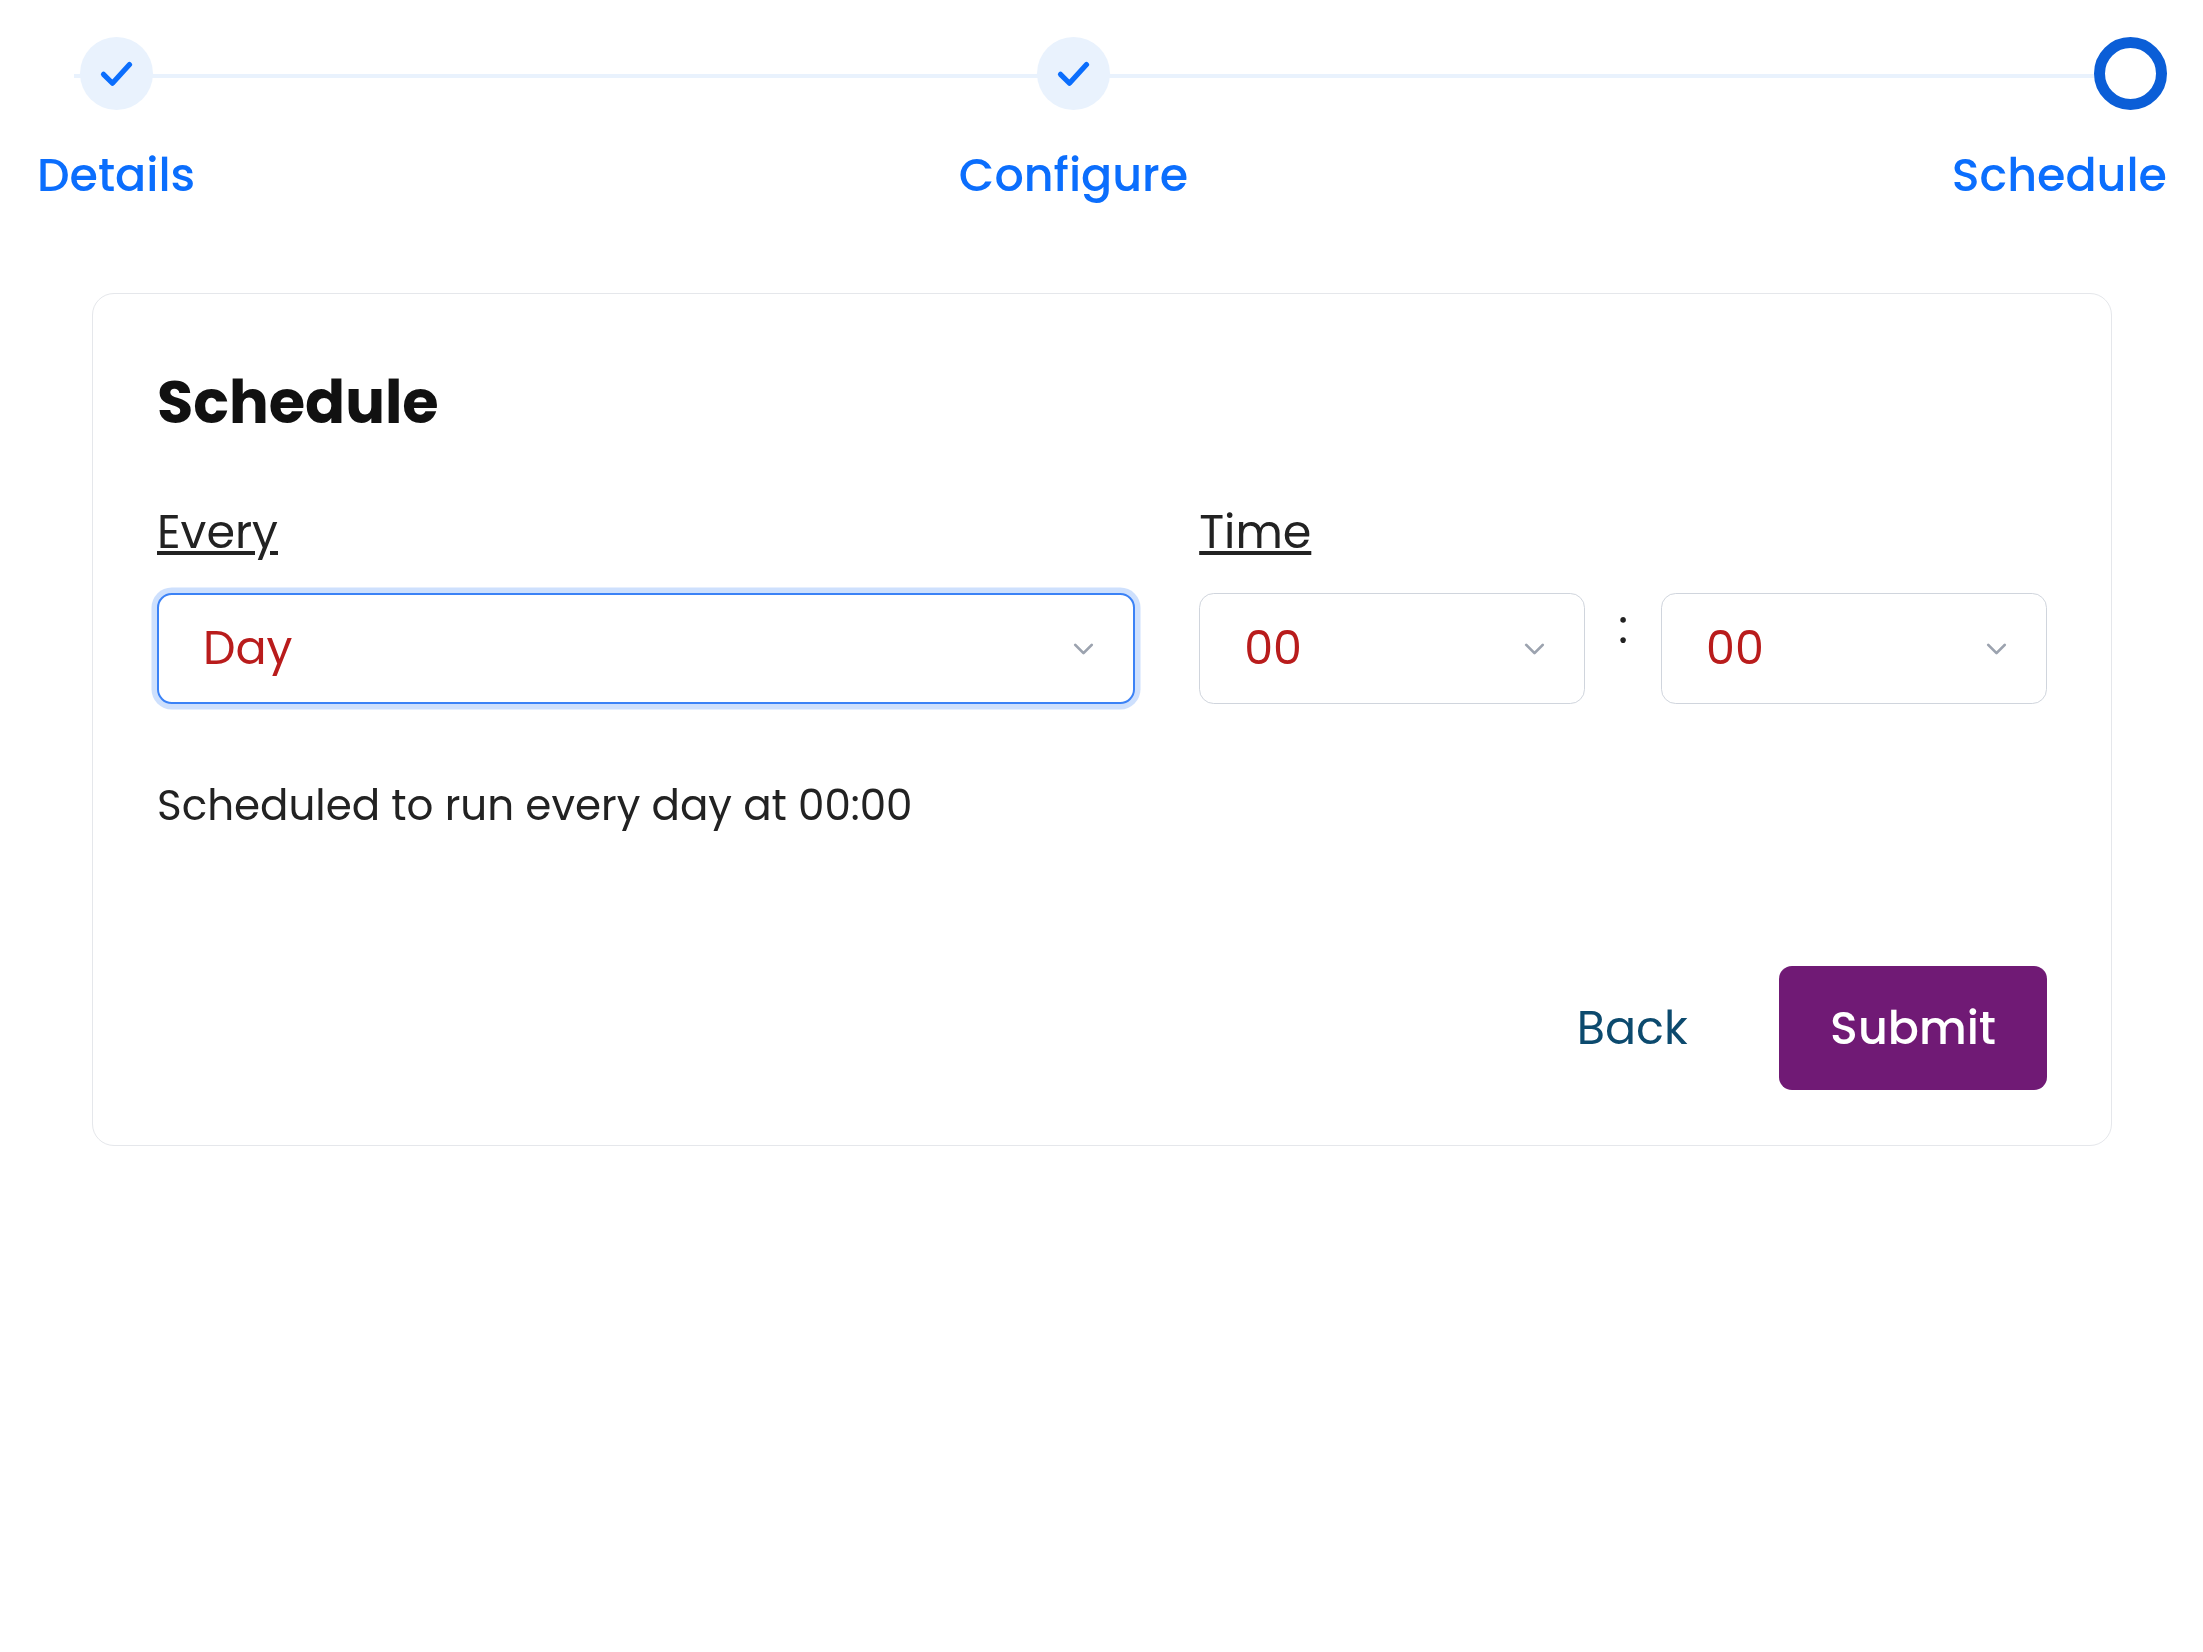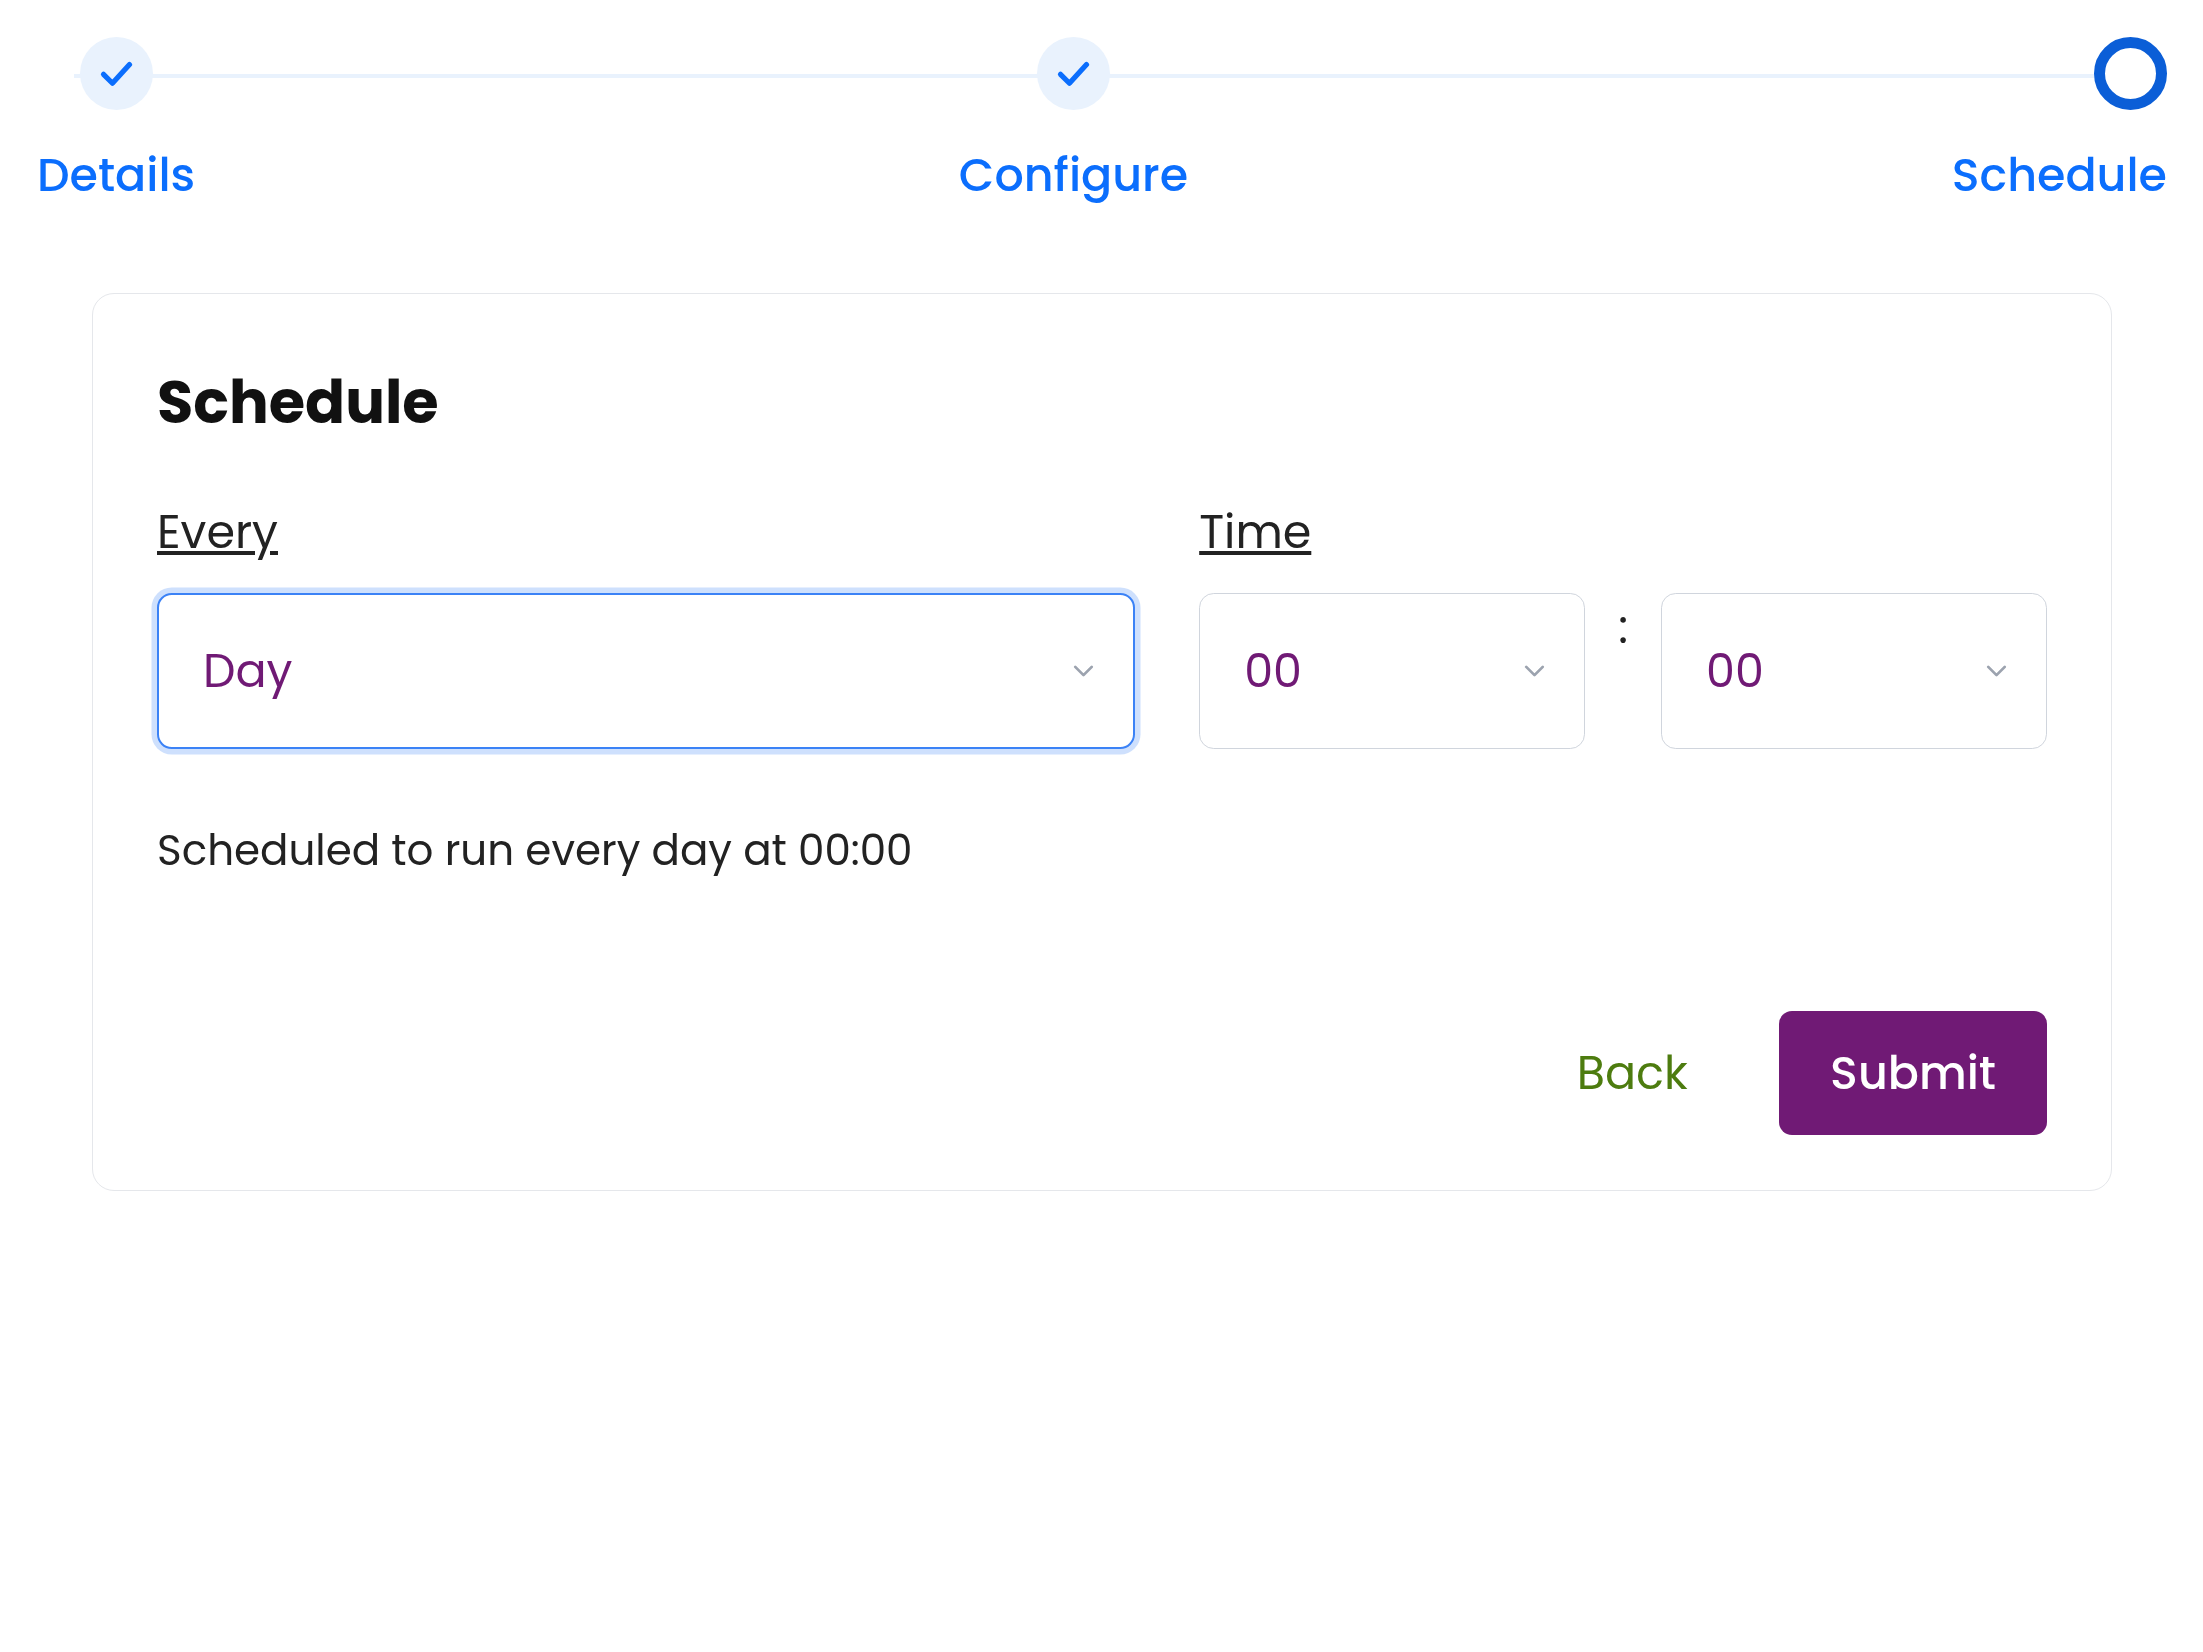--- a/index.html
+++ b/index.html
@@ -88,28 +88,28 @@
   .field-label {
     font-size: 46px;
     font-weight: 400;
     color: #222;
     margin-bottom: 26px;
     text-decoration: underline;
   }
 
   .select {
     position: relative;
-    height: 156px;
+    height: 111px;
     border: 1.8px solid #d0d5dd;
     border-radius: 14.7px;
     display: flex;
     align-items: center;
     padding: 0 84px 0 44px;
     font-size: 46px;
-    color: #701a75;
+    color: #b91c1c;
     background: #fff;
     cursor: pointer;
   }
   .select.focused {
     border: 2.8px solid #3b82f6;
     box-shadow: 0 0 0 5.5px rgba(59,130,246,0.25);
   }
   .select .chev {
     position: absolute;
     right: 33px;
@@ -152,21 +152,21 @@
   .btn {
     font-size: 46px;
     border-radius: 13px;
     cursor: pointer;
     border: none;
     background: none;
     padding: 27.5px 51px;
     font-family: inherit;
   }
   .btn.link {
-    color: #4d7c0f;
+    color: #0c4a6e;
     padding: 27.5px 18.4px;
     text-align: right;
   }
   .btn.primary {
     background: #701a75;
     color: #fff;
     font-weight: 500;
   }
 </style>
 </head>

